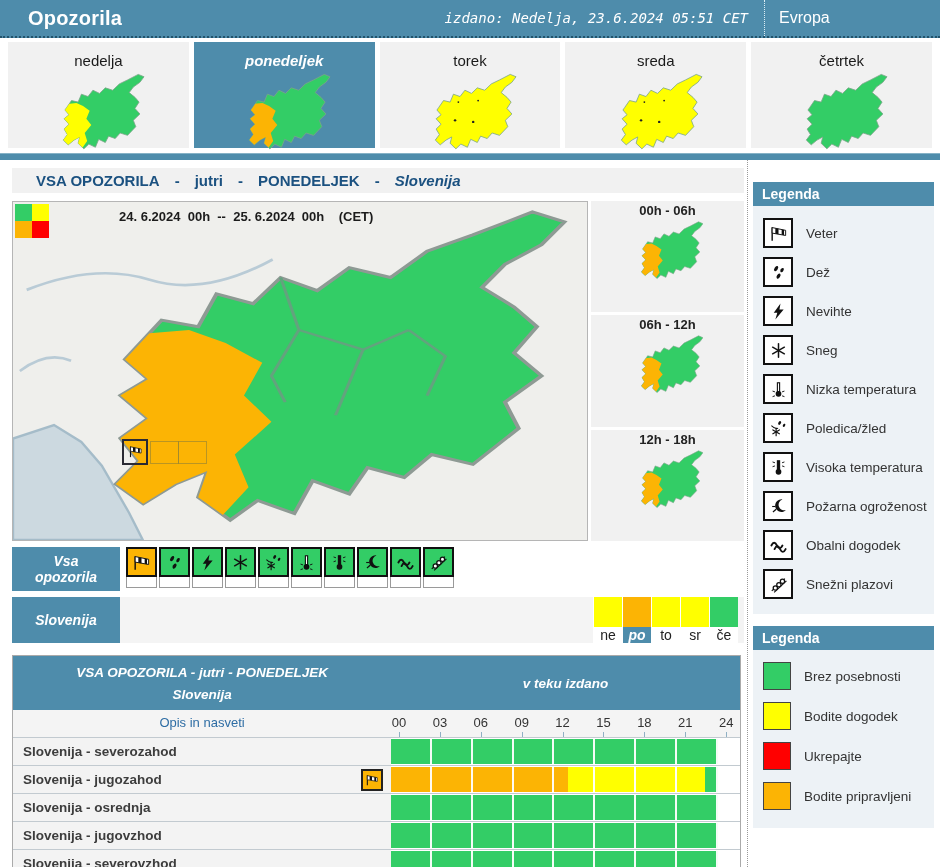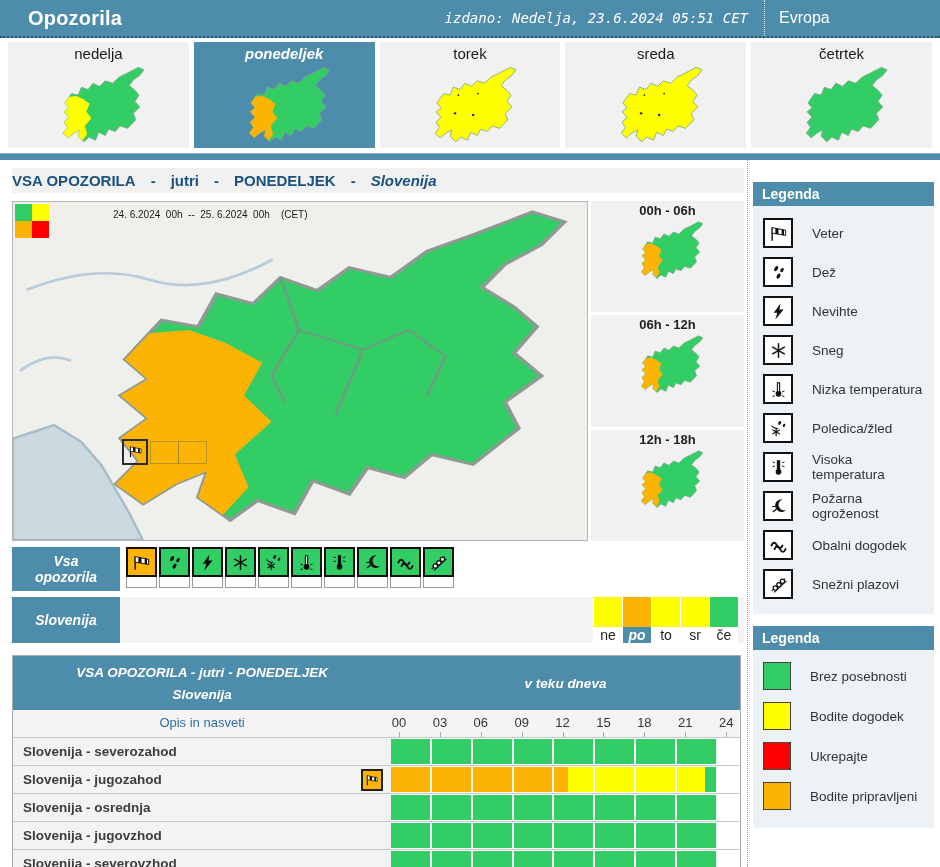--- a/index.html
+++ b/index.html
@@ -10,38 +10,38 @@
   }
   
   .topbar{height:36px;background:var(--teal);display:flex;align-items:center;border-bottom:2px dotted #23536b;}
   .topbar .title{font-size:20px;font-weight:bold;color:#fff;margin-left:28px;letter-spacing:.2px;}
   .topbar .issued{margin-left:auto;margin-right:16px;font-family:"DejaVu Sans Mono",monospace;font-style:italic;font-size:14px;color:#fff;white-space:pre;}
   .topbar .evropa{width:176px;align-self:stretch;display:flex;align-items:center;border-left:1px dotted #dceef5;padding-left:14px;font-weight:normal;font-size:16px;color:#fff;cursor:pointer;box-sizing:border-box;}
   
   .tabs{display:flex;gap:5px;padding:4px 8px 2px 8px;}
   .tab{flex:1;height:106px;background:var(--panel);text-align:center;cursor:pointer;}
   .tab.selected{background:var(--teal);}
-  .tab-label{font-size:15px;color:#1a1a1a;padding-top:3px;height:19px;}
+  .tab-label{font-size:15px;color:#1a1a1a;padding-top:10px;height:19px;}
   .tab.selected .tab-label{color:#fff;font-weight:bold;font-style:italic;}
   .tab svg{height:80px;margin-top:1px;}
   .hrule{height:6px;background:var(--teal);border-top:1px solid #86b2c6;margin-top:3px;}
   
   .main{display:flex;align-items:flex-start;}
   .left{width:748px;box-sizing:border-box;border-right:1px dotted #999;padding:8px 3px 20px 12px;min-height:700px;}
   .sidebar{width:190px;box-sizing:border-box;padding:22px 4px 0 5px;}
   
-  .warn-title{background:var(--panel);height:25px;line-height:25px;font-size:15px;font-weight:bold;color:var(--title-blue);margin-bottom:8px;}
+  .warn-title{background:var(--panel);height:25px;line-height:25px;font-size:15px;font-weight:bold;color:var(--title-blue);padding-left:24px;margin-bottom:8px;}
   .warn-title .sep{margin:0 15px;}
   .warn-title .region{font-style:italic;}
   
   .map-row{display:flex;gap:3px;}
   .main-map{position:relative;width:576px;height:340px;border:1px solid #b5b5b5;background:var(--land);box-sizing:border-box;flex:none;}
   .main-map svg.bigmap{position:absolute;left:0;top:0;width:100%;height:100%;}
   .checker{position:absolute;top:2px;left:2px;width:34px;height:34px;display:grid;grid-template-columns:17px 17px;grid-template-rows:17px 17px;}
-  .map-date{position:absolute;top:7px;left:100px;font-size:10px;font-weight:normal;color:#1c1c1c;white-space:pre;}
+  .map-date{position:absolute;top:7px;left:106px;font-size:13px;font-weight:bold;color:#1c1c1c;white-space:pre;}
   .wind-box{position:absolute;left:19%;top:70%;width:22px;height:22px;border:2px solid #2a2a34;display:flex;align-items:center;justify-content:center;}
   .ghost-box{position:absolute;width:27px;height:21px;border:1px solid rgba(150,132,50,.65);}
   .map-credit{position:absolute;right:14px;bottom:22px;text-align:center;color:#555;font-size:13px;line-height:1.55;white-space:pre;}
   
   .time-maps{flex:1;display:flex;flex-direction:column;gap:3px;height:340px;}
   .tm{background:var(--panel);flex:1;text-align:center;padding-top:2px;}
   .tm-label{font-size:13px;font-weight:bold;color:#222;height:17px;}
   .tm svg{height:61px;}
   
   .strip-row{display:flex;margin-top:6px;height:44px;background:#fff;}
@@ -72,21 +72,21 @@
   .trow-icon{position:absolute;right:8px;width:18px;height:18px;border:2px solid #222;display:flex;align-items:center;justify-content:center;}
   .trow-bar{width:45%;position:relative;background:#fff;}
   .seg{position:absolute;top:1px;bottom:1px;}
   .bar-grid{position:absolute;top:1px;bottom:1px;left:0;right:0;pointer-events:none;
     background:repeating-linear-gradient(to right, transparent 0, transparent calc(12.5% - 2px), rgba(255,255,255,.95) calc(12.5% - 2px), rgba(255,255,255,.95) 12.5%);}
   .trow-pad{flex:1;background:#fff;}
   
   .panel{margin-bottom:12px;}
   .panel-head{background:var(--teal);color:#fff;font-weight:bold;font-size:14px;height:24px;line-height:24px;padding-left:9px;}
   .panel-body{background:var(--legend-bg);padding:12px 6px 6px 10px;}
-  .leg-item{display:flex;align-items:center;gap:19px;margin-bottom:9px;}
+  .leg-item{display:flex;align-items:center;gap:13px;margin-bottom:9px;text-align:center;}
   .leg-ibox{width:26px;height:26px;background:#fff;border:2px solid #111;display:flex;align-items:center;justify-content:center;flex:none;}
   .leg-swatch{width:28px;height:28px;border:1px solid #444;flex:none;box-sizing:border-box;}
   .leg-label{font-size:13.5px;color:#333;}
   .panel.colors .leg-item{margin-bottom:12px;}
 </style>
 </head>
 <body>
 
 <header class="topbar">
   <span class="title">Opozorila</span>
@@ -408,21 +408,21 @@
           </div>
         </div>
     </div>
 
     <div class="warn-table">
       <div class="wt-head">
         <div class="wt-head-left">
           <span>VSA OPOZORILA - jutri - PONEDELJEK</span>
           <span>Slovenija</span>
         </div>
-        <div class="wt-head-right">v teku dneva</div>
+        <div class="wt-head-right">v teku izdano</div>
       </div>
       <div class="wt-sub">
         <div class="wt-sub-left">Opis in nasveti</div>
         <div class="wt-sub-right" id="hoursRow">
             <span class="hour" style="left:0%">00</span>
             <i class="tick" style="left:0%"></i>
             <span class="hour" style="left:12.5%">03</span>
             <i class="tick" style="left:12.5%"></i>
             <span class="hour" style="left:25%">06</span>
             <i class="tick" style="left:25%"></i>

